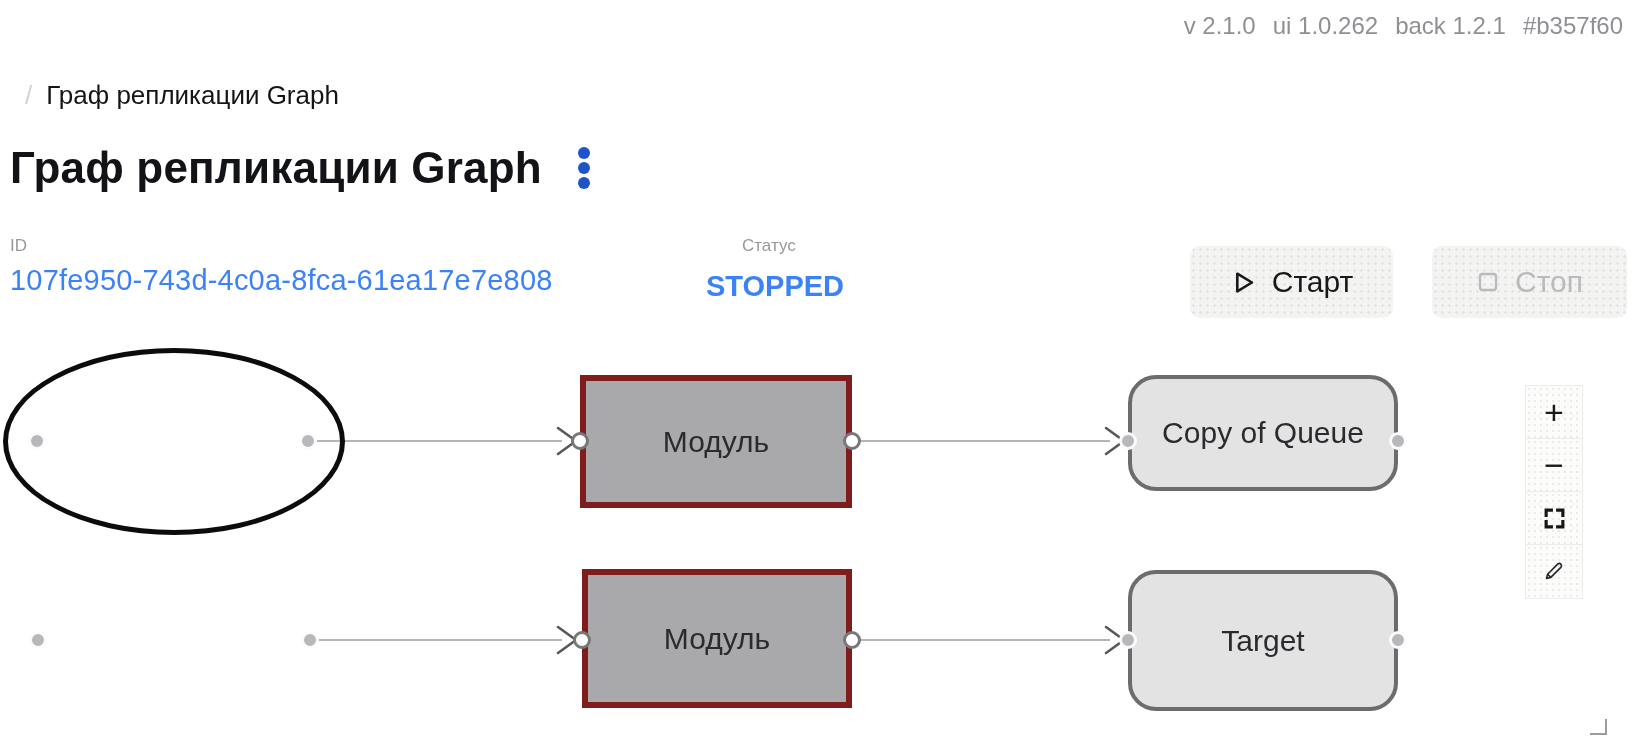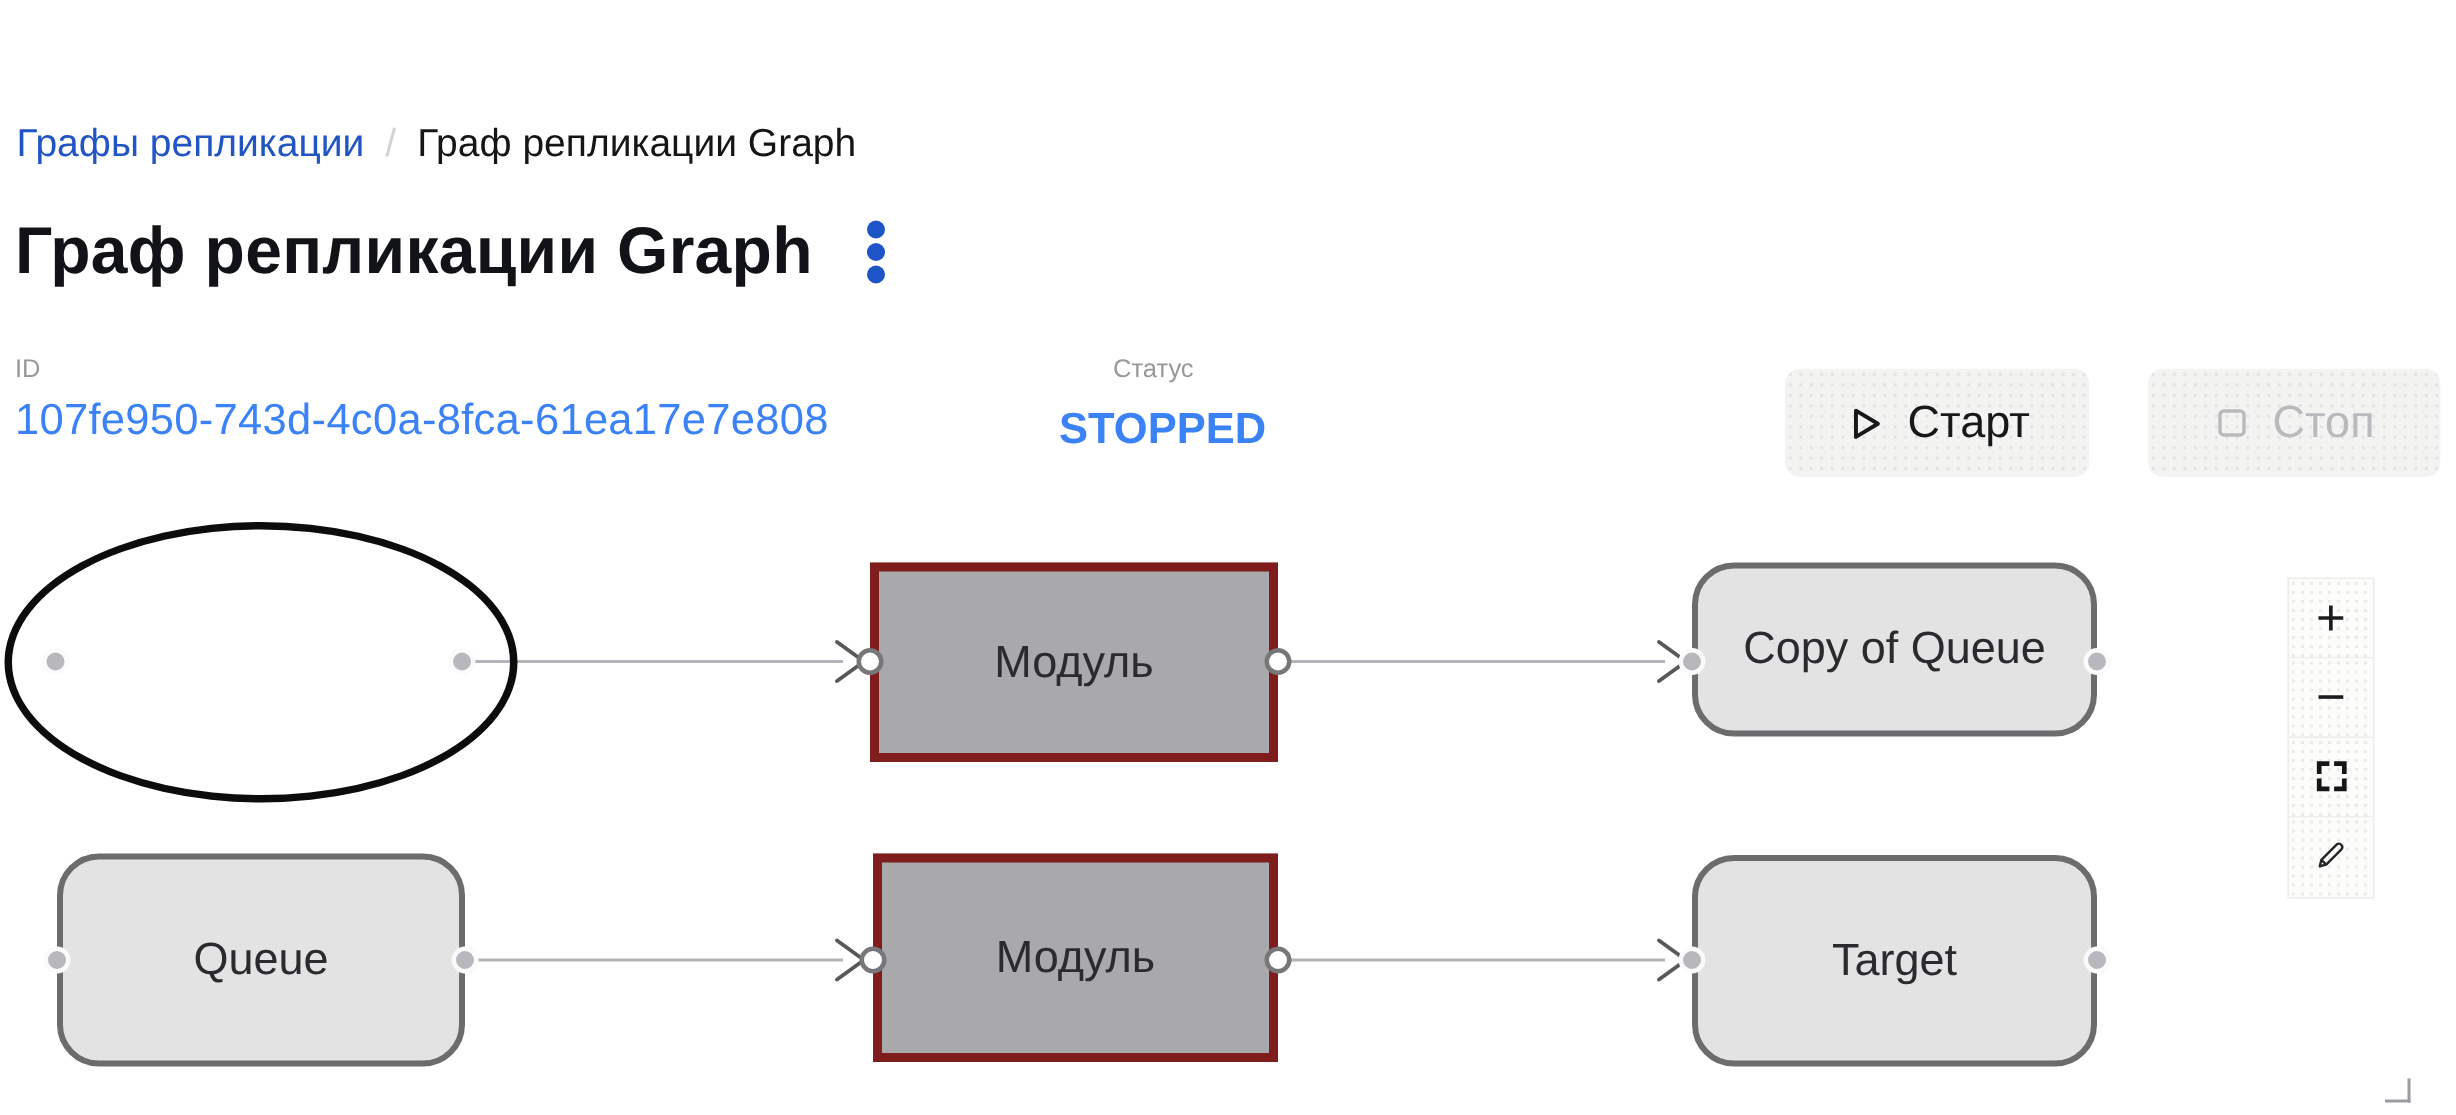--- a/index.html
+++ b/index.html
@@ -74,23 +74,28 @@
   .corner-mark{
     position:absolute;left:1590px;top:719px;width:15px;height:14px;z-index:5;
     border-right:2px solid #9b9ba1;border-bottom:2px solid #9b9ba1;cursor:nwse-resize;
   }
 </style>
 </head>
 <body>
 
 <div id="app">
 
+  <div class="version">
+    <span>v 2.1.0</span>
+    <span>ui 1.0.262</span>
+    <span>back 1.2.1</span>
+    <span>#b357f60</span>
+  </div>
 
   <div class="breadcrumb">
-    <span class="link">Графы репликации</span>
     <span class="sep">/</span>
     <span class="current">Граф репликации Graph</span>
   </div>
 
   <div class="title-row">
     <h1 class="page-title" style="margin:0">Граф репликации Graph</h1>
     <button class="kebab" aria-label="menu">
       <i></i>
         <i></i>
         <i></i>
@@ -132,21 +137,20 @@
     <g stroke="#58585a" stroke-width="2.6" fill="none" stroke-linecap="round" stroke-linejoin="round">
       <path d="M558 428 L576 441 L558 454"></path>
       <path d="M1106 428 L1124 441 L1106 454"></path>
       <path d="M558 627 L576 640 L558 653"></path>
       <path d="M1106 627 L1124 640 L1106 653"></path>
     </g>
   </svg>
 
   <div class="node module" style="left:580px;top:375px;width:272px;height:133px;">Модуль</div>
   <div class="node" style="left:1128px;top:375px;width:270px;height:116px;">Copy of Queue</div>
-  <div class="node" style="left:38px;top:569px;width:272px;height:142px;">Queue</div>
   <div class="node module" style="left:582px;top:569px;width:270px;height:139px;">Модуль</div>
   <div class="node" style="left:1128px;top:570px;width:270px;height:141px;">Target</div>
 
   <span class="port" style="left:37px;top:441px;"></span>
   <span class="port" style="left:308px;top:441px;"></span>
   <span class="port white" style="left:580px;top:441px;"></span>
   <span class="port white" style="left:852px;top:441px;"></span>
   <span class="port" style="left:1128px;top:441px;"></span>
   <span class="port" style="left:1398px;top:441px;"></span>
   <span class="port" style="left:38px;top:640px;"></span>

